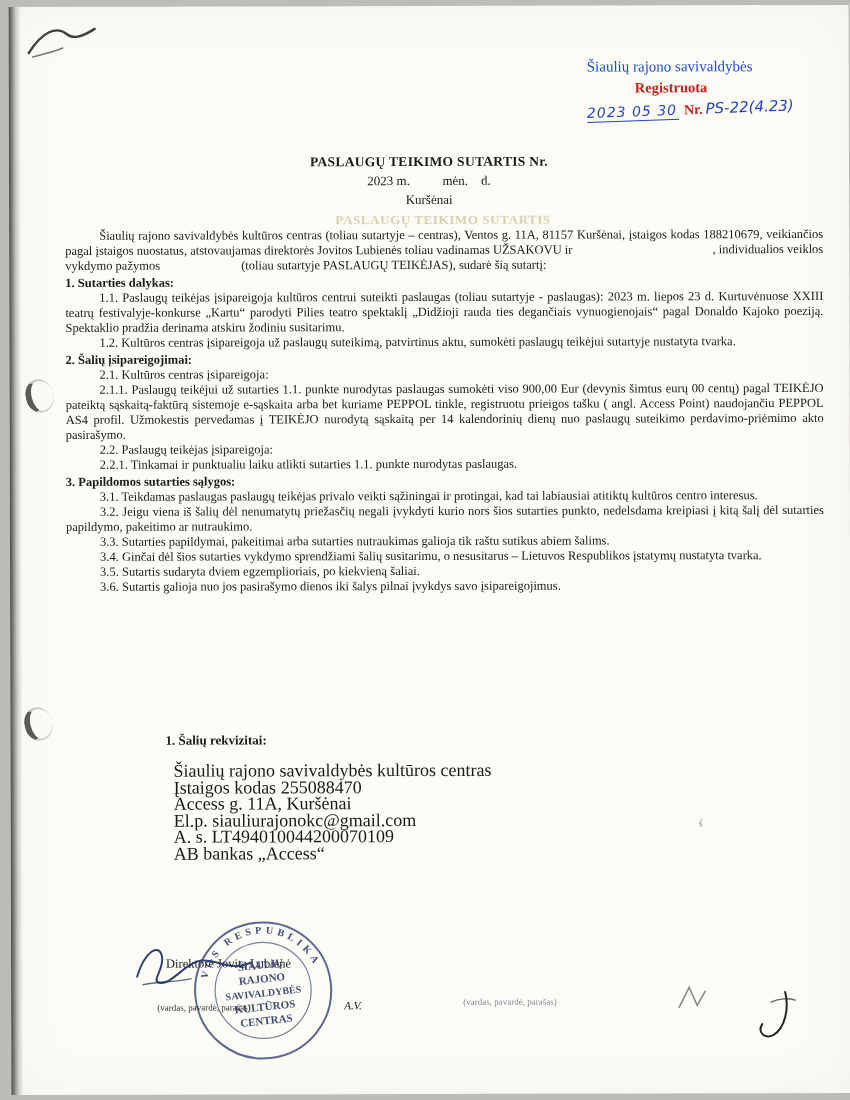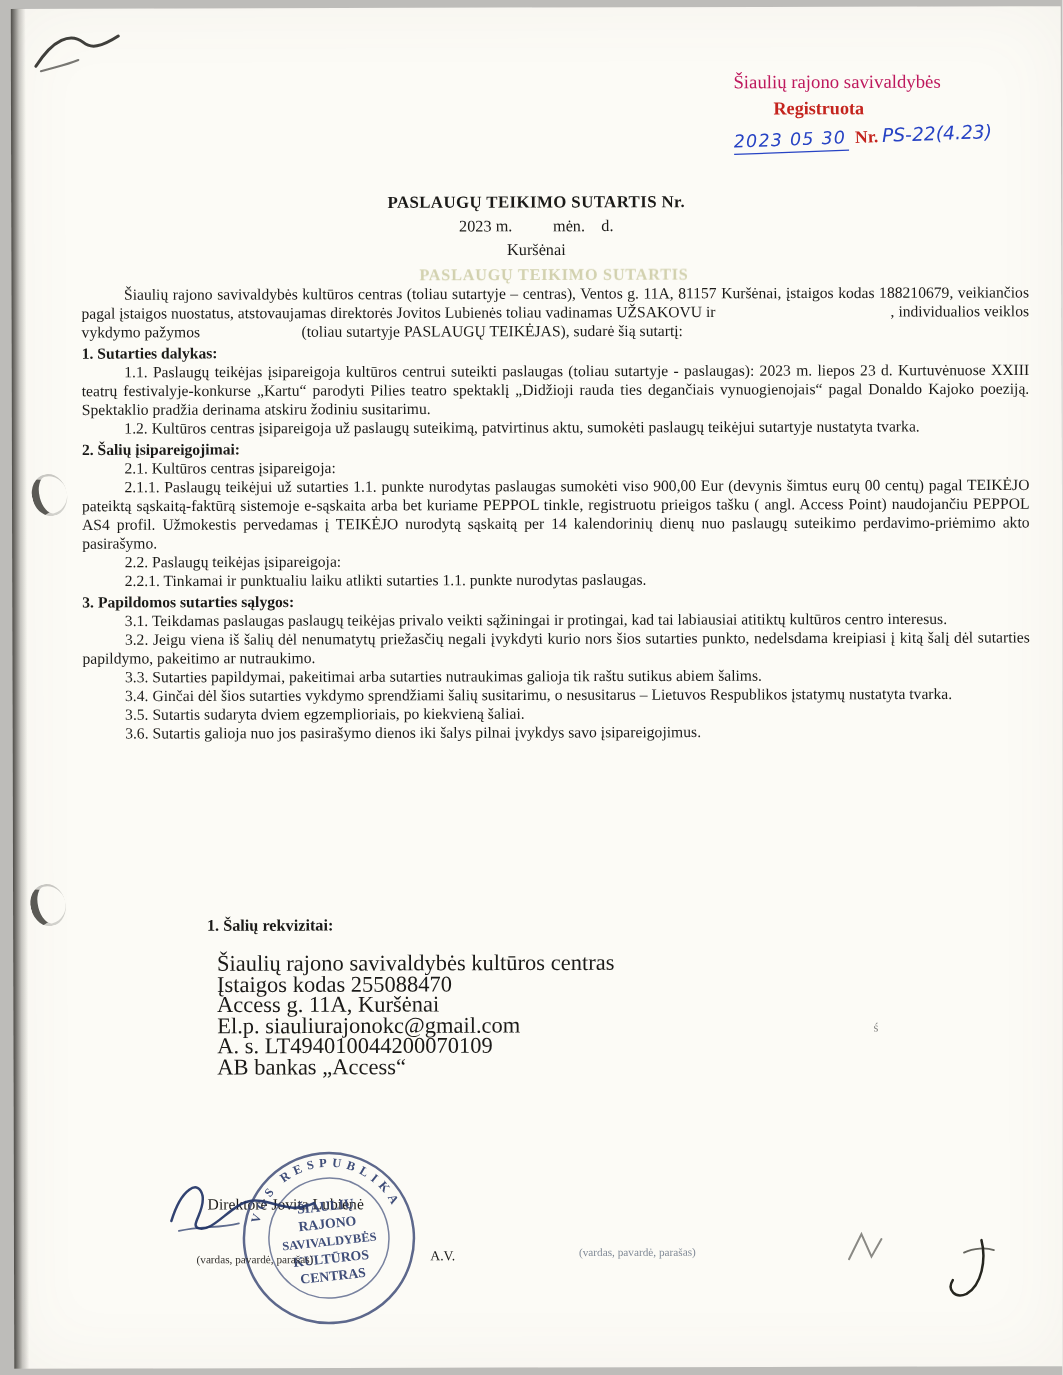--- a/index.html
+++ b/index.html
@@ -26,22 +26,22 @@
     border-bottom:2px solid rgba(52,50,46,0.2);
     transform:rotate(-14deg);
   }
   .hole1 { left:16px; top:372px; }
   .hole2 { left:14px; top:700px; }
 
   .pen-top { position:absolute; left:14px; top:14px; }
 
   
   .reg-block { position:absolute; left:578px; top:52px; width:258px; }
-  .reg-org { font-size:15px; line-height:1.25; color:#be185d; }
-  .reg-registered { color:#c4241e; font-weight:bold; font-size:14.5px; margin:3px 0 3px 32px; }
+  .reg-org { font-size:15px; line-height:1.25; color:#1d4ed8; }
+  .reg-registered { color:#c4241e; font-weight:bold; font-size:14.5px; margin:3px 0 3px 48px; }
   .reg-hand { transform:rotate(-2deg); white-space:nowrap; }
   .hand { color:#2743c4; font-style:italic; font-family:"DejaVu Sans", sans-serif; }
   .reg-date { font-size:14px; letter-spacing:1px; border-bottom:1.5px solid #2743c4; padding:0 2px 1px 0; }
   .reg-nr { color:#c4241e; font-weight:bold; font-size:14px; margin:0 3px 0 5px; font-family:"Liberation Serif", serif; }
   .reg-num { font-size:15px; }
 
   
   .title-block { position:absolute; left:0; top:148px; width:100%; text-align:center; }
   .t1 { font-weight:bold; font-size:13.5px; letter-spacing:0.3px; }
   .t2 { font-size:13px; margin-top:3px; white-space:pre; }
@@ -67,21 +67,21 @@
 
   .sec4 { position:absolute; left:155px; top:726px; font-weight:bold; font-size:13px; }
 
   .requisites { position:absolute; left:163px; top:756px; font-size:18px; line-height:16.5px; }
 
   
   .director { position:absolute; left:155px; top:950px; font-size:12.5px; }
   .sig-svg { position:absolute; left:120px; top:926px; }
   .stamp-svg { position:absolute; left:178px; top:910px; transform:rotate(-6deg); opacity:0.92; }
   .caption-left { position:absolute; left:146px; top:996px; font-size:9px; color:#33312e; }
-  .av { position:absolute; left:333px; top:993px; font-size:11px; }
+  .av { position:absolute; left:333px; top:993px; font-size:11px;font-style:italic; }
   .caption-right { position:absolute; left:452px; top:991px; font-size:9px; color:#6b7686; opacity:0.85; }
   .mark-v { position:absolute; left:664px; top:976px; }
   .mark-j { position:absolute; left:742px; top:983px; }
   .artifact-dot { position:absolute; left:688px; top:812px; font-size:10px; color:#555; opacity:0.7; }
 </style>
 </head>
 <body>
 
 <div class="page">
 

